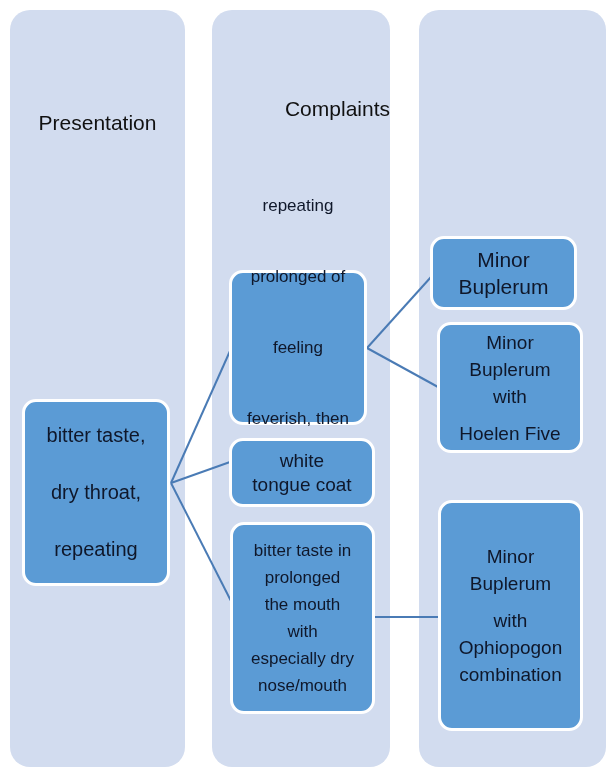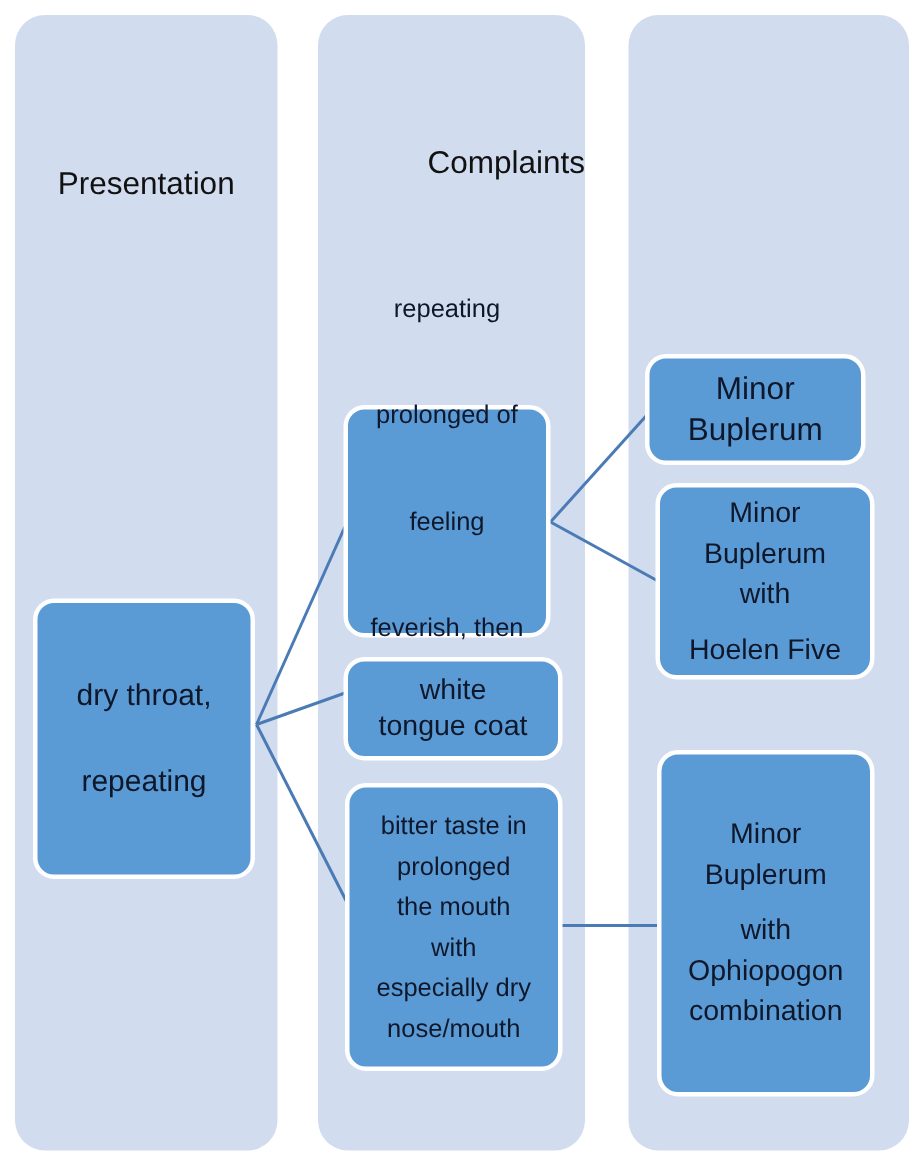--- a/index.html
+++ b/index.html
@@ -70,20 +70,21 @@
     <line x1="171" y1="483" x2="231" y2="601"></line>
     <line x1="367" y1="348" x2="431" y2="277"></line>
     <line x1="367" y1="348" x2="438" y2="387"></line>
     <line x1="374" y1="617" x2="439" y2="617"></line>
   </svg>
 
   <div class="col-header" style="left:10px;top:110px;width:175px;">Presentation</div>
   <div class="col-header" style="left:212px;top:96px;width:178px;text-align:right;">Complaints</div>
 
   <div class="node presentation-box" style="left:22px;top:399px;width:148px;height:187px;">
+    <div class="ln">bitter taste,</div>
     <div class="ln">dry throat,</div>
     <div class="ln">repeating</div>
   </div>
 
   <div class="node small-text" style="left:229px;top:270px;width:138px;height:155px;gap:43px;">
     <div class="ln">repeating</div>
     <div class="ln">prolonged of</div>
     <div class="ln">feeling</div>
     <div class="ln">feverish, then</div>
     <div class="ln">chills</div>

